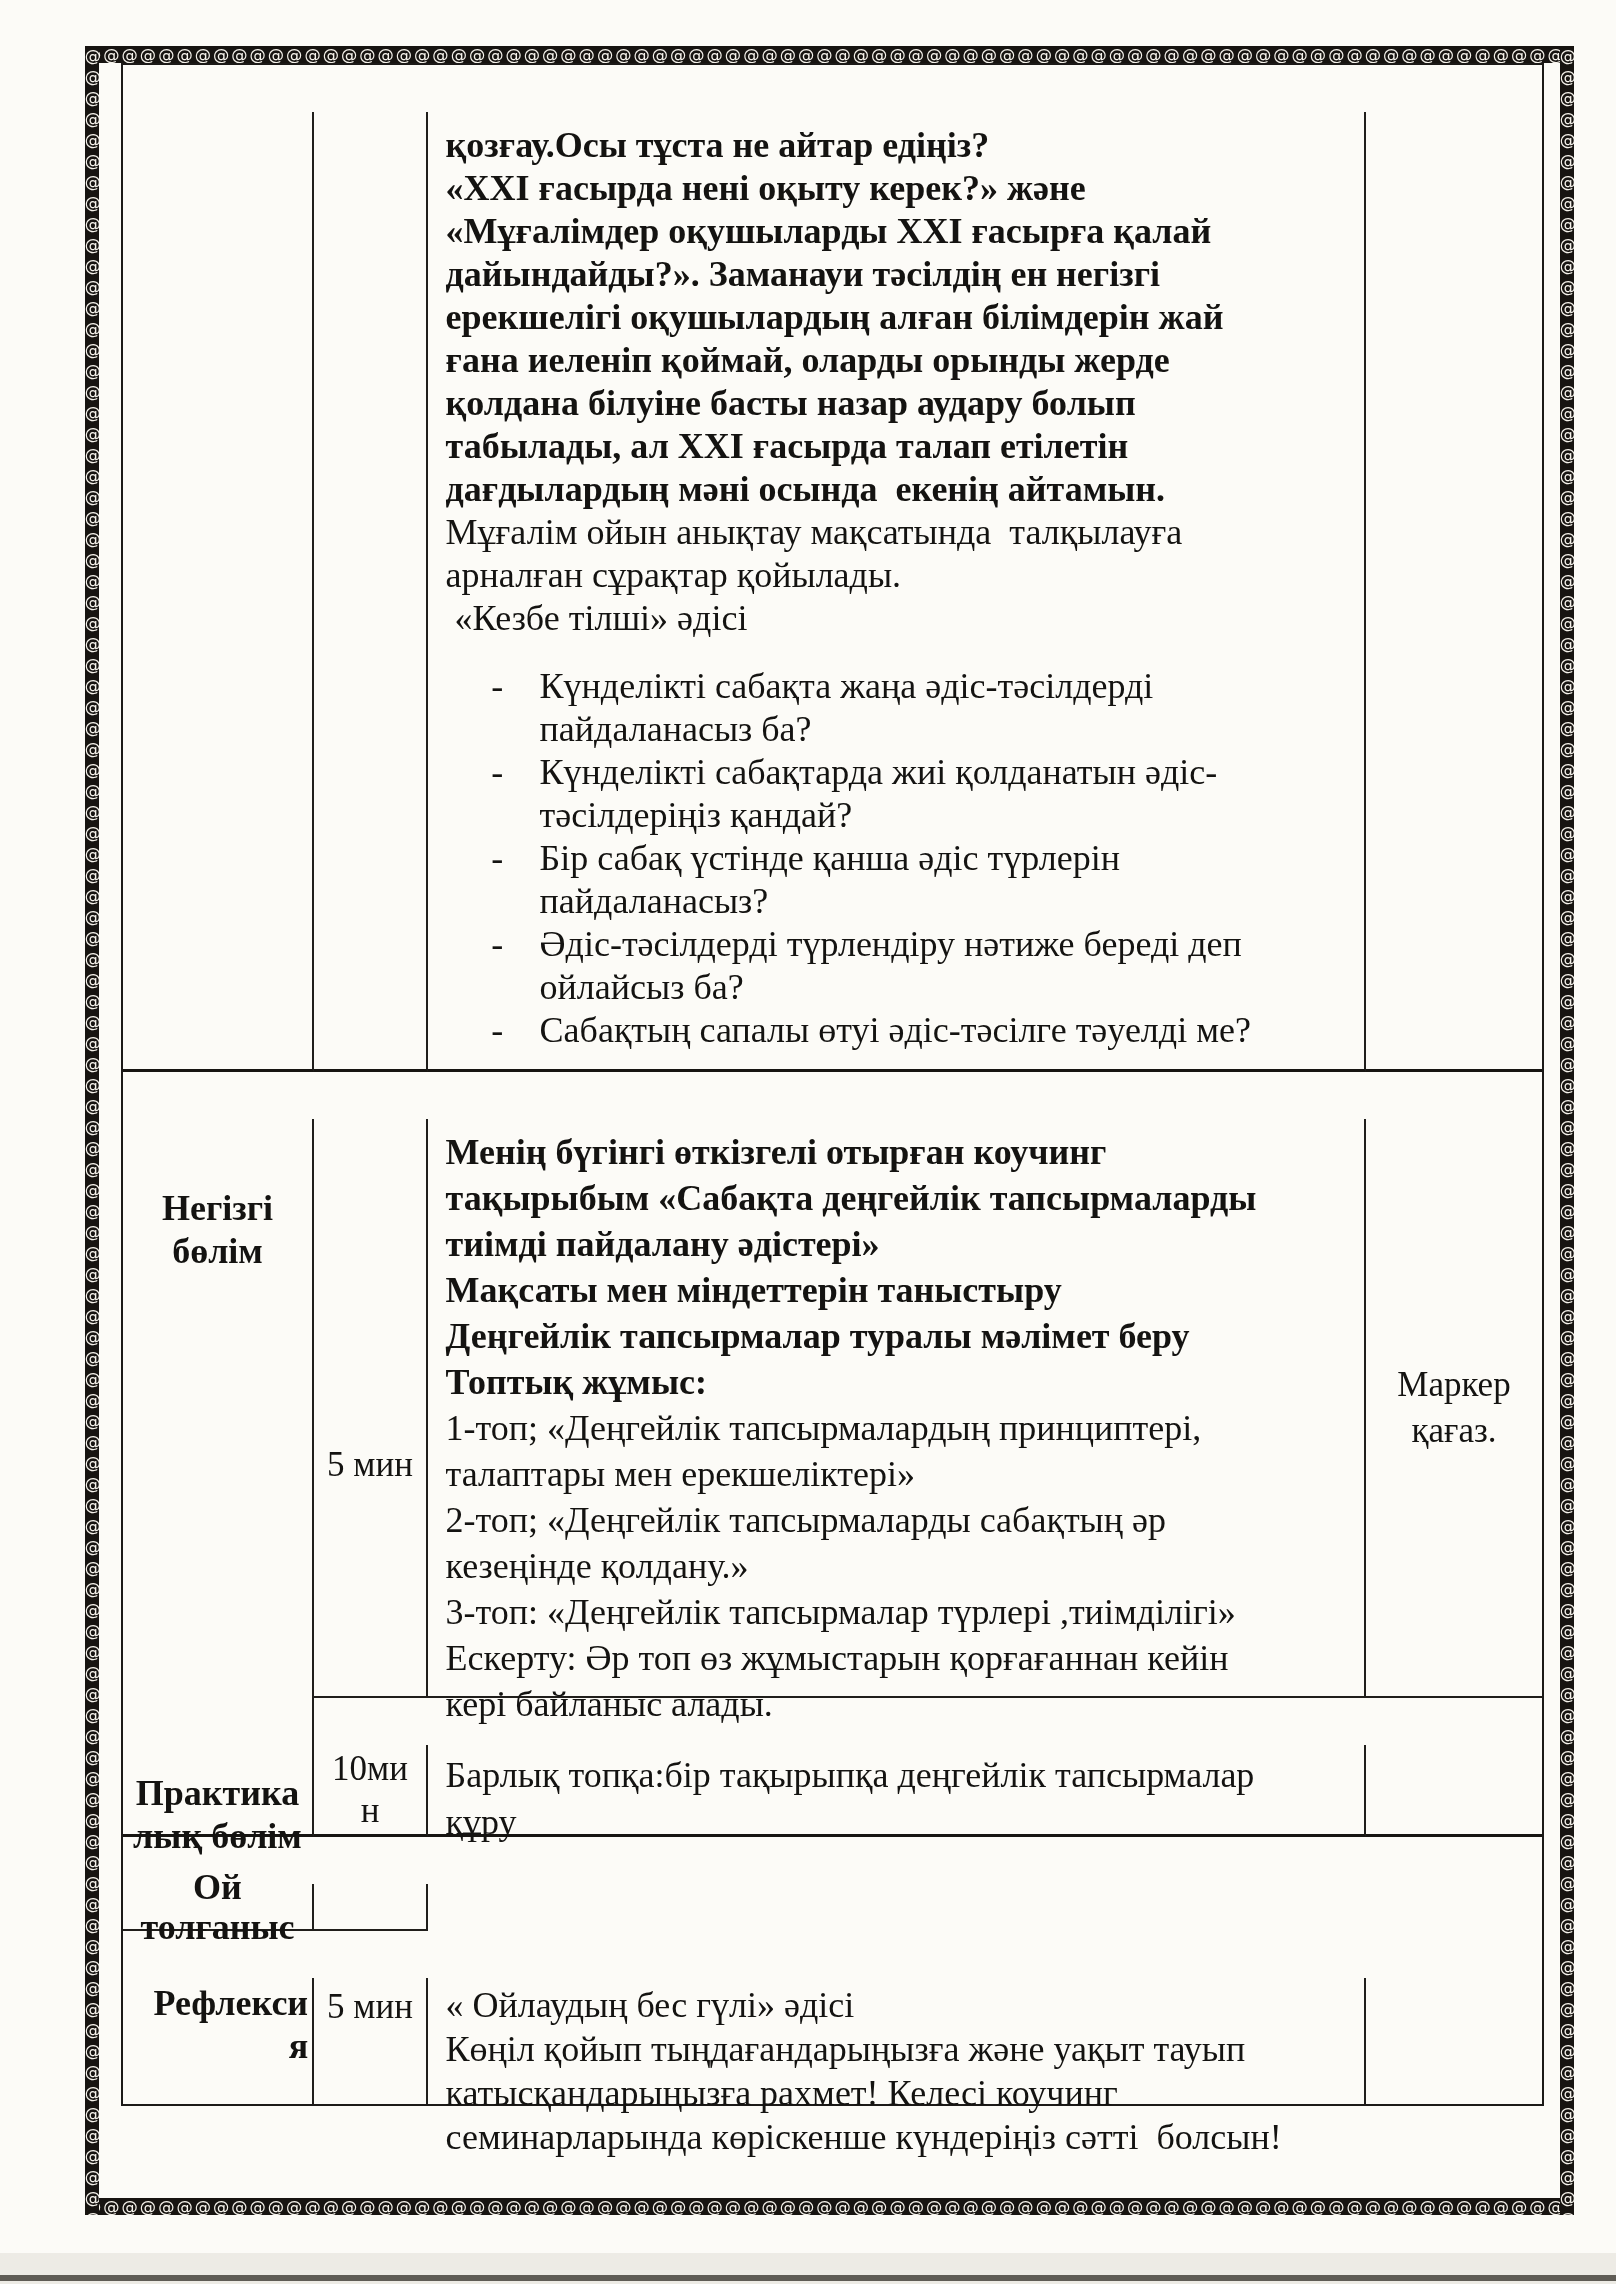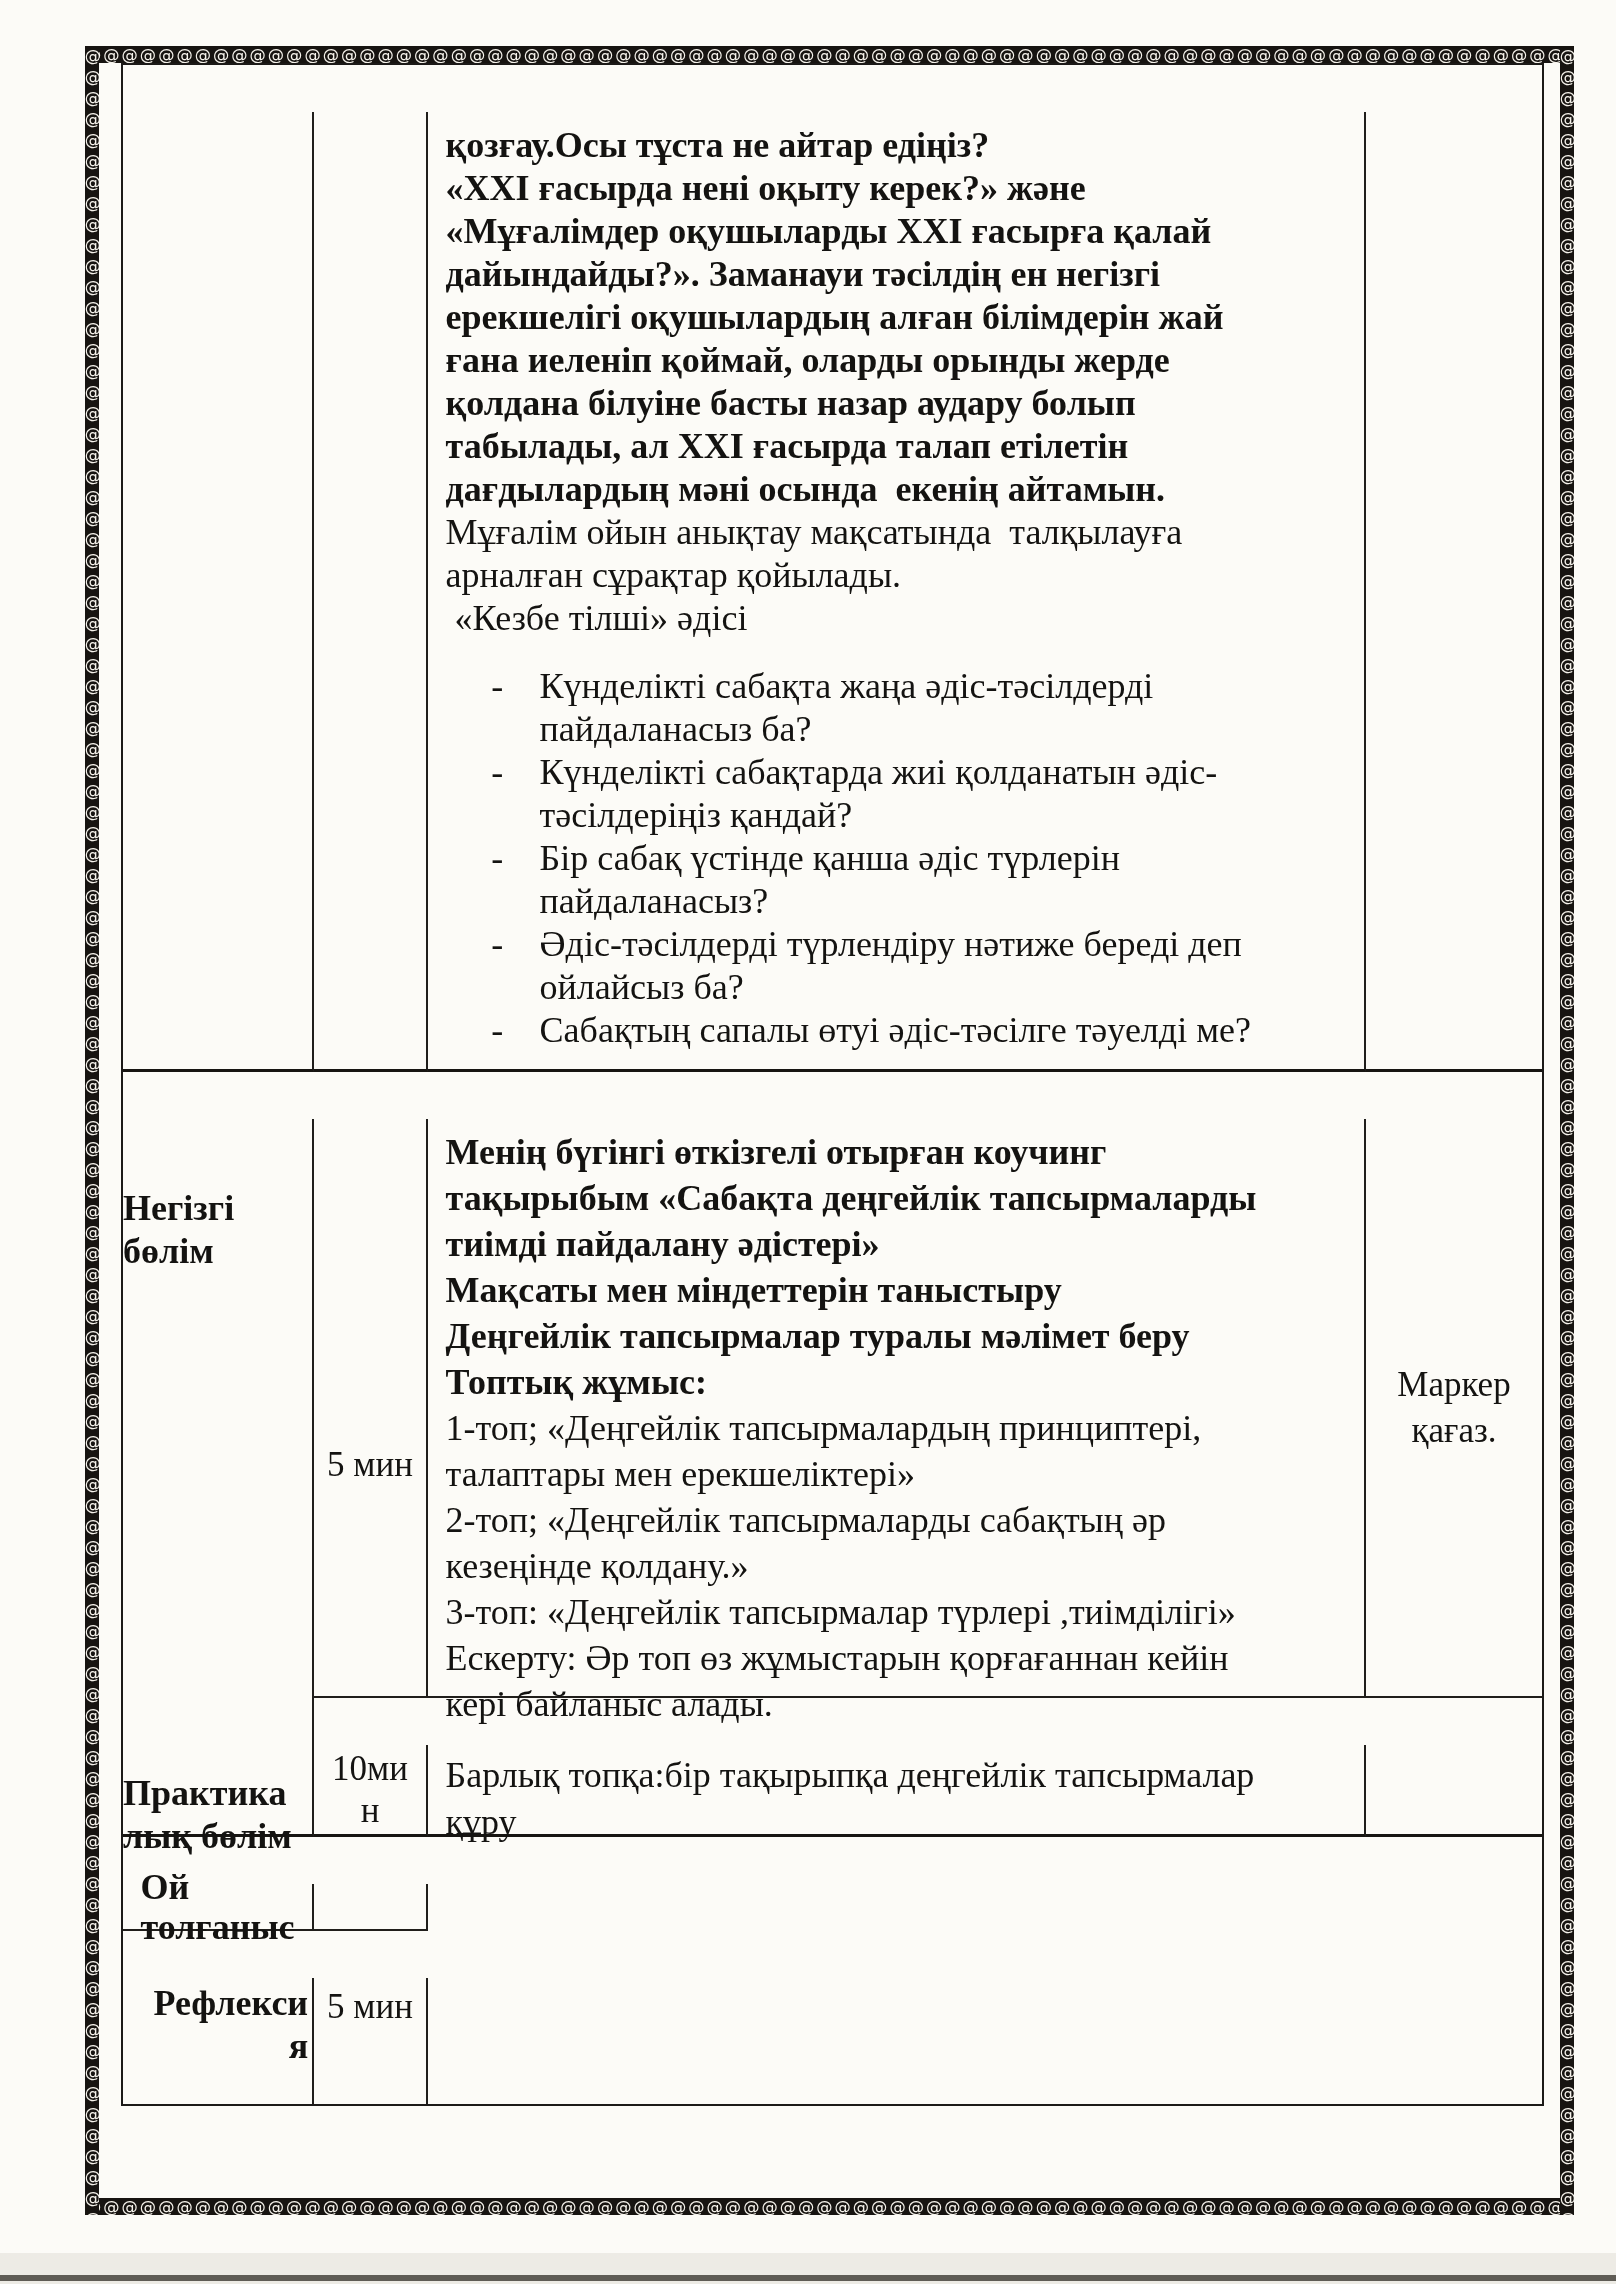--- a/index.html
+++ b/index.html
@@ -25,21 +25,21 @@
     grid-template-rows:1007px 626px 139px 94px 1fr;
   }
   .cell { position:relative; box-sizing:border-box; min-width:0; min-height:0;margin-top:47px; }
   .br  { border-right:2px solid #201e1b; }
   .bb4 { border-bottom:2.6px solid #201e1b; }
   .bb6 { border-bottom:3.9px solid #171512; }
   
   .pre { white-space:pre-wrap; }
   .stage {
     font-weight:bold; font-size:36px; line-height:43px;
-    white-space:pre-wrap;
+    text-align:center; white-space:pre-wrap;
   }
   .time { font-size:35px; line-height:42px; text-align:center; white-space:pre-wrap; }
   .res  { font-size:35px; line-height:46px; text-align:center; white-space:pre-wrap; }
   .txt  { font-size:36px; }
   .b    { font-weight:bold; }
   #row1-content { padding:11.7px 15.7px 0 17.6px; line-height:43px; }
   #row1-questions { margin-top:25px; }
   .bullet {
     position:relative; margin-left:43px; padding-left:51px;
     font-size:36px; line-height:43px; white-space:pre-wrap;
@@ -157,20 +157,26 @@
     </div>
     <div class="cell br bb4" style="grid-row:4; grid-column:2;"></div>
 
     <div class="cell br" style="grid-row:5; grid-column:1;">
       <div id="reflexia-label" class="stage pre">Рефлекси
 я</div>
     </div>
     <div class="cell br" style="grid-row:5; grid-column:2;">
       <div id="reflexia-time" class="time">5 мин</div>
     </div>
+    <div class="cell br" style="grid-row:5; grid-column:3;">
+      <div id="reflexia-content" class="pre txt">« Ойлаудың бес гүлі» әдісі
+Көңіл қойып тыңдағандарыңызға және уақыт тауып
+катысқандарыңызға рахмет! Келесі коучинг
+семинарларында көріскенше күндеріңіз сәтті  болсын!</div>
+    </div>
     <div class="cell" style="grid-row:5; grid-column:4;"></div>
 
   </div>
 
   <div id="scan-band"></div>
   <div id="scan-line"></div>
 
 </div>
 
 

